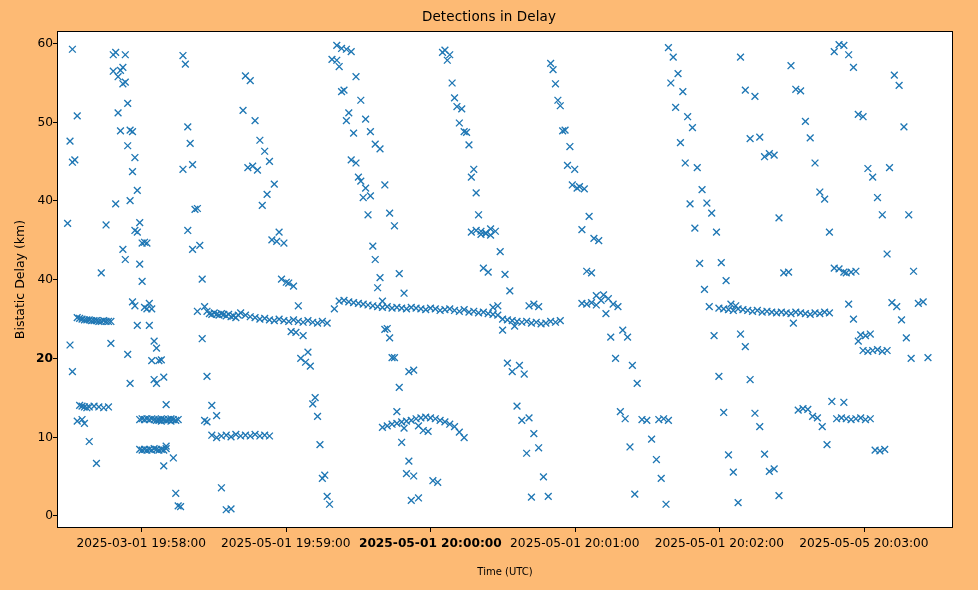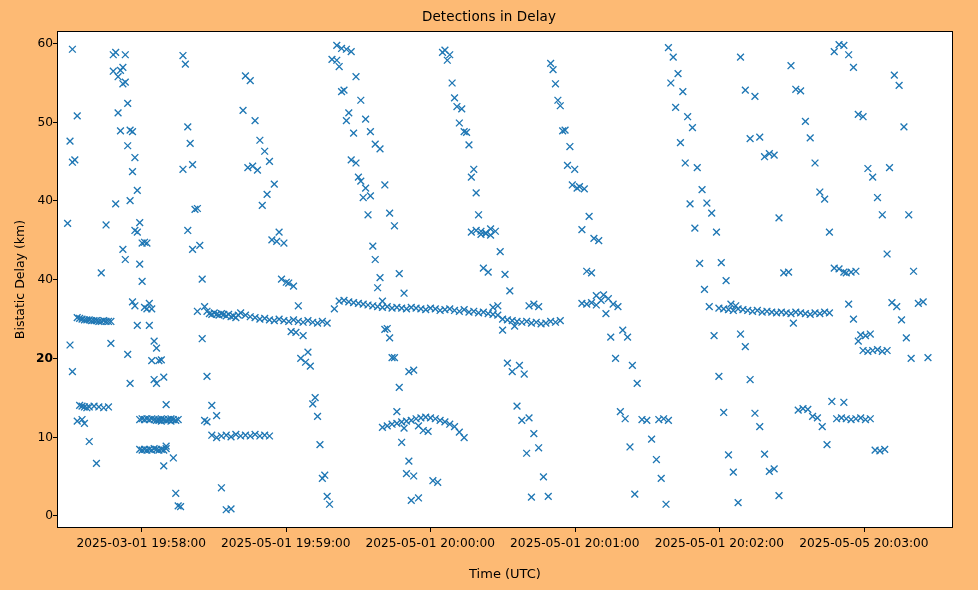--- a/index.html
+++ b/index.html
@@ -80,21 +80,21 @@
     height: 0;
     border-top: 1.1px solid #000000;
   }
   
   #x-axis-label {
     position: absolute;
     left: 57px;
     top: 566px;
     width: 896px;
     text-align: center;
-    font-size: 13px;
+    font-size: 10px;
     color: #000000;
   }
   .xtick {
     position: absolute;
     top: 535px;
     height: 16px;
     line-height: 16px;
     font-size: 12.2px;
     color: #000000;
     white-space: nowrap;
@@ -132,21 +132,21 @@
       <div class="ytick-mark" style="top: 436.634px;"></div>
       <div class="ytick-mark" style="top: 357.87px;"></div>
       <div class="ytick-mark" style="top: 279.106px;"></div>
       <div class="ytick-mark" style="top: 200.342px;"></div>
       <div class="ytick-mark" style="top: 121.578px;"></div>
       <div class="ytick-mark" style="top: 42.8146px;"></div>
     </div>
   <div id="x-tick-labels">
       <div class="xtick" style="left: 141.301px;">2025-03-01 19:58:00</div>
       <div class="xtick" style="left: 285.817px;">2025-05-01 19:59:00</div>
-      <div class="xtick" style="left: 430.333px;">2025-05-01 20:00:00</div>
+      <div class="xtick" style="left: 430.333px; font-weight: bold;">2025-05-01 20:00:00</div>
       <div class="xtick" style="left: 574.849px;">2025-05-01 20:01:00</div>
       <div class="xtick" style="left: 719.366px; text-align: right;">2025-05-01 20:02:00</div>
       <div class="xtick" style="left: 863.882px;">2025-05-05 20:03:00</div>
     </div>
   <div id="x-tick-marks">
       <div class="xtick-mark" style="left: 141.301px;"></div>
       <div class="xtick-mark" style="left: 285.817px;"></div>
       <div class="xtick-mark" style="left: 430.333px;"></div>
       <div class="xtick-mark" style="left: 574.849px;"></div>
       <div class="xtick-mark" style="left: 719.366px;"></div>

